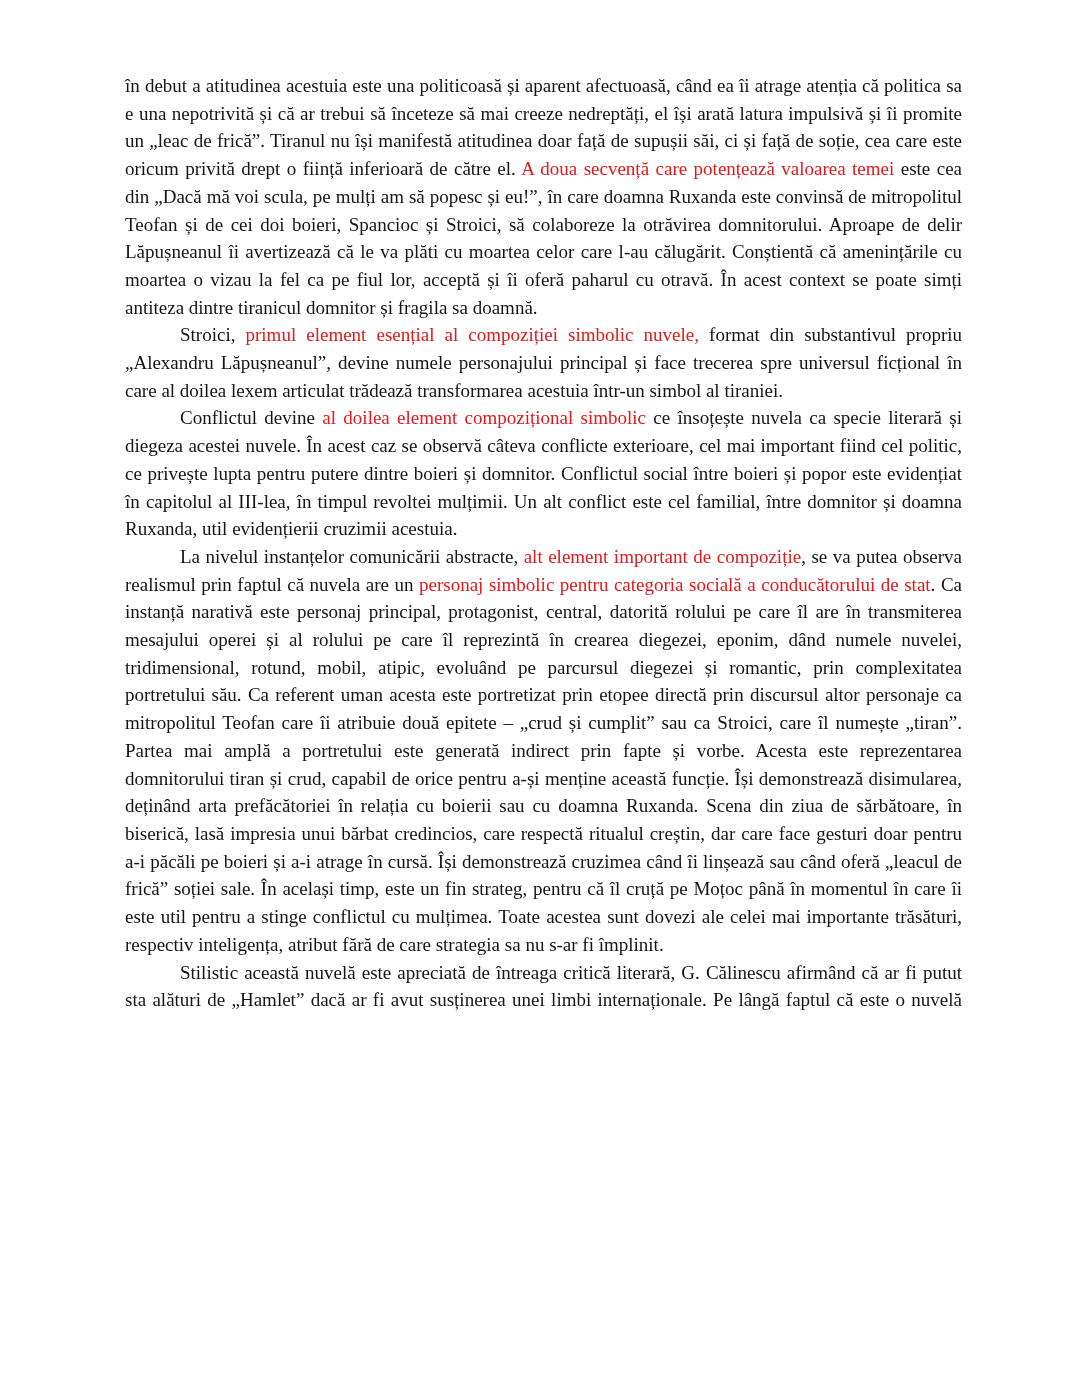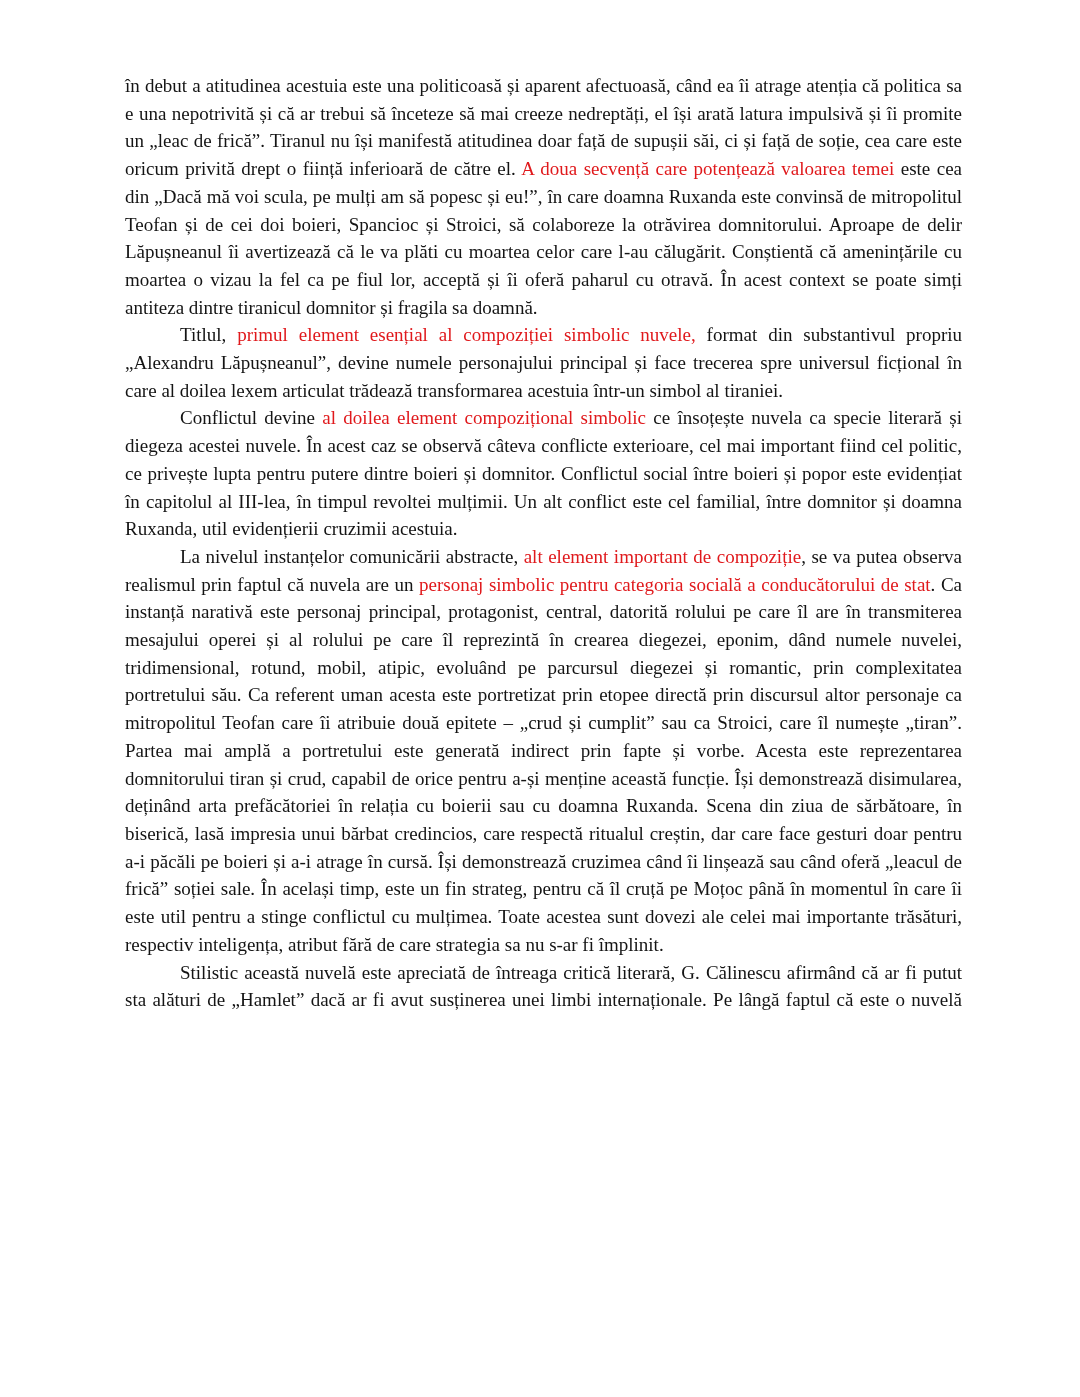--- a/index.html
+++ b/index.html
@@ -34,18 +34,18 @@
   .red{
     color:var(--red);
   }
 </style>
 </head>
 <body>
 
 <div class="page">
   <div class="doc-body">
       <p class="para"><span>în debut a atitudinea acestuia este una politicoasă și aparent afectuoasă, când ea îi atrage atenția că politica sa e una nepotrivită și că ar trebui să înceteze să mai creeze nedreptăți, el își arată latura impulsivă și îi promite un „leac de frică”. Tiranul nu își manifestă atitudinea doar față de supușii săi, ci și față de soție, cea care este oricum privită drept o ființă inferioară de către el. </span><span class="red">A doua secvență care potențează valoarea temei</span><span> este cea din „Dacă mă voi scula, pe mulți am să popesc și eu!”, în care doamna Ruxanda este convinsă de mitropolitul Teofan și de cei doi boieri, Spancioc și Stroici, să colaboreze la otrăvirea domnitorului. Aproape de delir Lăpușneanul îi avertizează că le va plăti cu moartea celor care l-au călugărit. Conștientă că amenințările cu moartea o vizau la fel ca pe fiul lor, acceptă și îi oferă paharul cu otravă. În acest context se poate simți antiteza dintre tiranicul domnitor și fragila sa doamnă.</span></p>
-      <p class="para indent"><span>Titlul, </span><span class="red">primul element esențial al compoziției simbolic nuvele,</span><span> format din substantivul propriu „Alexandru Lăpușneanul”, devine numele personajului principal și face trecerea spre universul ficțional în care al doilea lexem articulat trădează transformarea acestuia într-un simbol al tiraniei.</span></p>
+      <p class="para indent"><span>Stroici, </span><span class="red">primul element esențial al compoziției simbolic nuvele,</span><span> format din substantivul propriu „Alexandru Lăpușneanul”, devine numele personajului principal și face trecerea spre universul ficțional în care al doilea lexem articulat trădează transformarea acestuia într-un simbol al tiraniei.</span></p>
       <p class="para indent"><span>Conflictul devine </span><span class="red">al doilea element compozițional simbolic</span><span> ce însoțește nuvela ca specie literară și diegeza acestei nuvele. În acest caz se observă câteva conflicte exterioare, cel mai important fiind cel politic, ce privește lupta pentru putere dintre boieri și domnitor. Conflictul social între boieri și popor este evidențiat în capitolul al III-lea, în timpul revoltei mulțimii. Un alt conflict este cel familial, între domnitor și doamna Ruxanda, util evidențierii cruzimii acestuia.</span></p>
       <p class="para indent"><span>La nivelul instanțelor comunicării abstracte, </span><span class="red">alt element important de compoziție</span><span>, se va putea observa realismul prin faptul că nuvela are un </span><span class="red">personaj simbolic pentru categoria socială a conducătorului de stat</span><span>. Ca instanță narativă este personaj principal, protagonist, central, datorită rolului pe care îl are în transmiterea mesajului operei și al rolului pe care îl reprezintă în crearea diegezei, eponim, dând numele nuvelei, tridimensional, rotund, mobil, atipic, evoluând pe parcursul diegezei și romantic, prin complexitatea portretului său. Ca referent uman acesta este portretizat prin etopee directă prin discursul altor personaje ca mitropolitul Teofan care îi atribuie două epitete – „crud și cumplit” sau ca Stroici, care îl numește „tiran”. Partea mai amplă a portretului este generată indirect prin fapte și vorbe. Acesta este reprezentarea domnitorului tiran și crud, capabil de orice pentru a-și menține această funcție. Își demonstrează disimularea, deținând arta prefăcătoriei în relația cu boierii sau cu doamna Ruxanda. Scena din ziua de sărbătoare, în biserică, lasă impresia unui bărbat credincios, care respectă ritualul creștin, dar care face gesturi doar pentru a-i păcăli pe boieri și a-i atrage în cursă. Își demonstrează cruzimea când îi linșează sau când oferă „leacul de frică” soției sale. În același timp, este un fin strateg, pentru că îl cruță pe Moțoc până în momentul în care îi este util pentru a stinge conflictul cu mulțimea. Toate acestea sunt dovezi ale celei mai importante trăsături, respectiv inteligența, atribut fără de care strategia sa nu s-ar fi împlinit.</span></p>
       <p class="para indent"><span>Stilistic această nuvelă este apreciată de întreaga critică literară, G. Călinescu afirmând că ar fi putut sta alături de „Hamlet” dacă ar fi avut susținerea unei limbi internaționale. Pe lângă faptul că este o nuvelă istorică prin temă, este și una clasică prin simetrie, valoare, limbajul elevat, sobrietate, atitudinea preponderent obiectivă a naratorului, concizie, valori morale sau economia de mijloace artistice. Nuvela este romantică prin utilizarea antitezei ca mod de expunere dominant, construirea unui personaj excepțional pus în situații excepționale, surse de inspirație sau finalul violent al personajului care a greșit în fața divinității.</span></p>
     </div>
 </div>
 
 </body></html>

